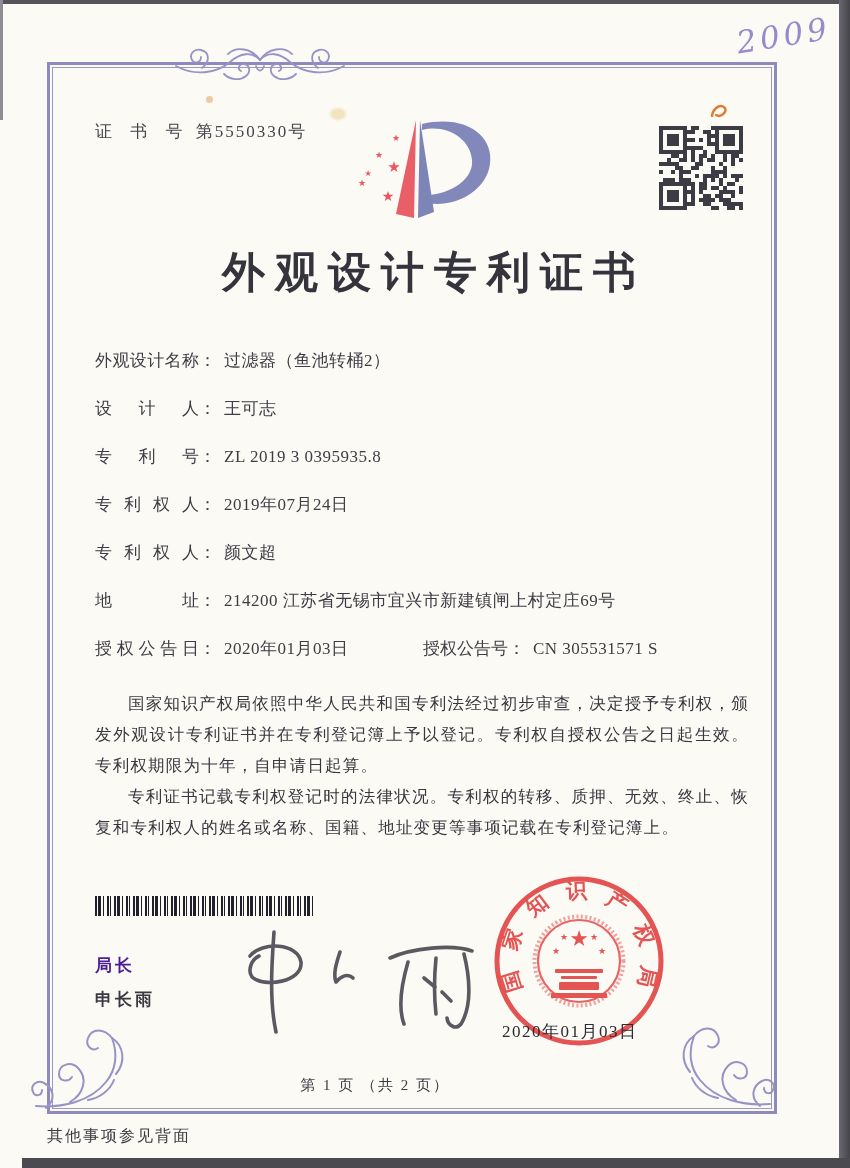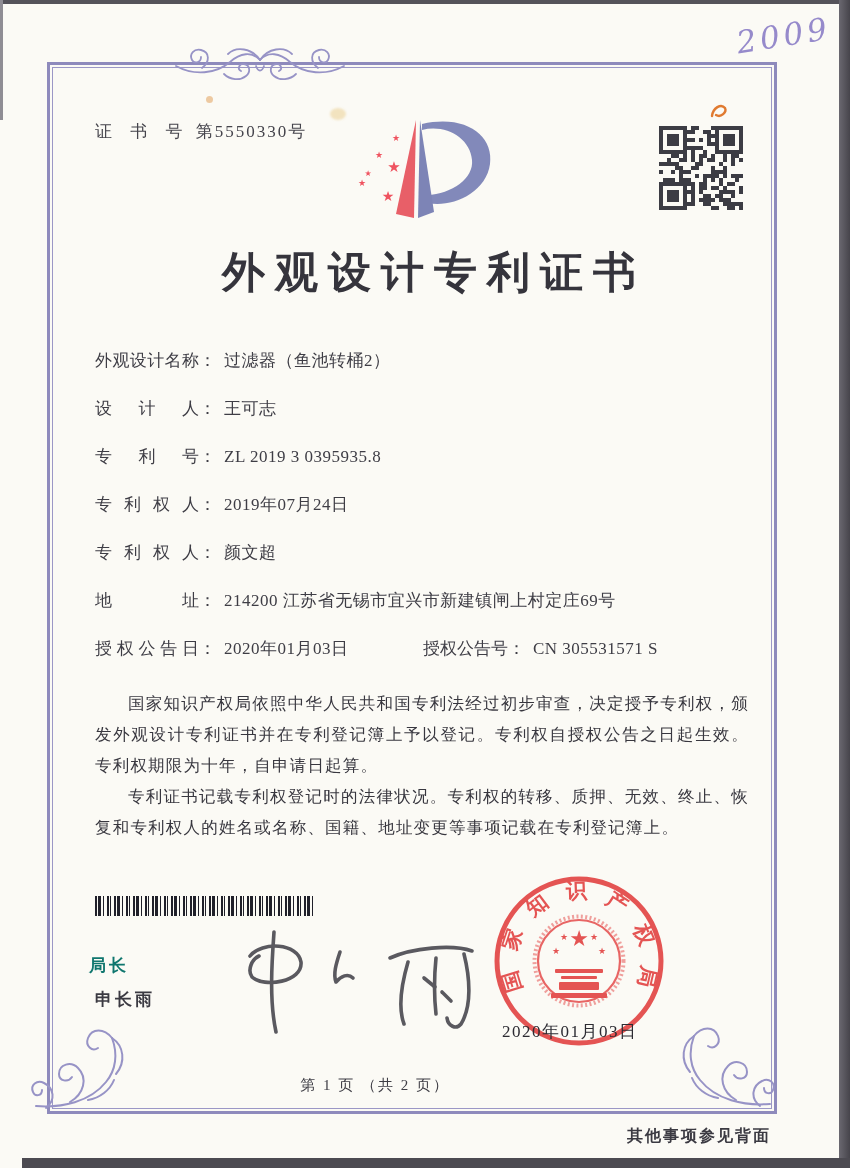--- a/index.html
+++ b/index.html
@@ -59,29 +59,29 @@
   .body-text p{margin:0;text-indent:2em;}
 
   .barcode{
     position:absolute;left:95px;top:896px;width:218px;height:20px;
     background:repeating-linear-gradient(90deg,
       #20202a 0 2px,#fbfaf5 2px 3px,#20202a 3px 6px,#fbfaf5 6px 8px,
       #20202a 8px 9px,#fbfaf5 9px 12px,#20202a 12px 14px,#fbfaf5 14px 15px,
       #20202a 15px 16px,#fbfaf5 16px 19px);
   }
 
-  .director-title{position:absolute;left:89px;top:954px;font-family:"Liberation Sans","DejaVu Sans",sans-serif;font-weight:700;font-size:17px;color:#0f766e;letter-spacing:3px;}
+  .director-title{position:absolute;left:95px;top:954px;font-family:"Liberation Sans","DejaVu Sans",sans-serif;font-weight:700;font-size:17px;color:#4c1d95;letter-spacing:3px;}
   .director-name{position:absolute;left:95px;top:988px;font-family:Liberation Serif, serif;font-weight:700;font-size:17px;color:#3b3a42;letter-spacing:3px;}
   .signature{position:absolute;left:212px;top:926px;width:290px;height:118px;}
 
   .seal{position:absolute;left:492px;top:874px;width:174px;height:174px;opacity:.92;}
   .seal-date{position:absolute;left:502px;top:1020px;font-size:17px;letter-spacing:1.5px;color:#2c2b32;z-index:5;}
 
   .page-info{position:absolute;left:47px;top:1076px;width:656px;text-align:center;font-size:15px;letter-spacing:2px;color:#3e3d45;}
-  .back-note{position:absolute;left:47px;top:1126px;width:724px;text-align:right;font-size:16px;font-weight:700;letter-spacing:2px;color:#3b3a42;}
+  .back-note{position:absolute;left:47px;top:1126px;width:724px;text-align:left;font-size:16px;font-weight:400;letter-spacing:2px;color:#3b3a42;}
 </style>
 </head>
 <body>
 
 <div class="scan-top"></div>
 <div class="scan-right"></div>
 <div class="scan-bottom"></div>
 <div class="scan-left"></div>
 <div class="stain1"></div>
 <div class="stain2"></div>

